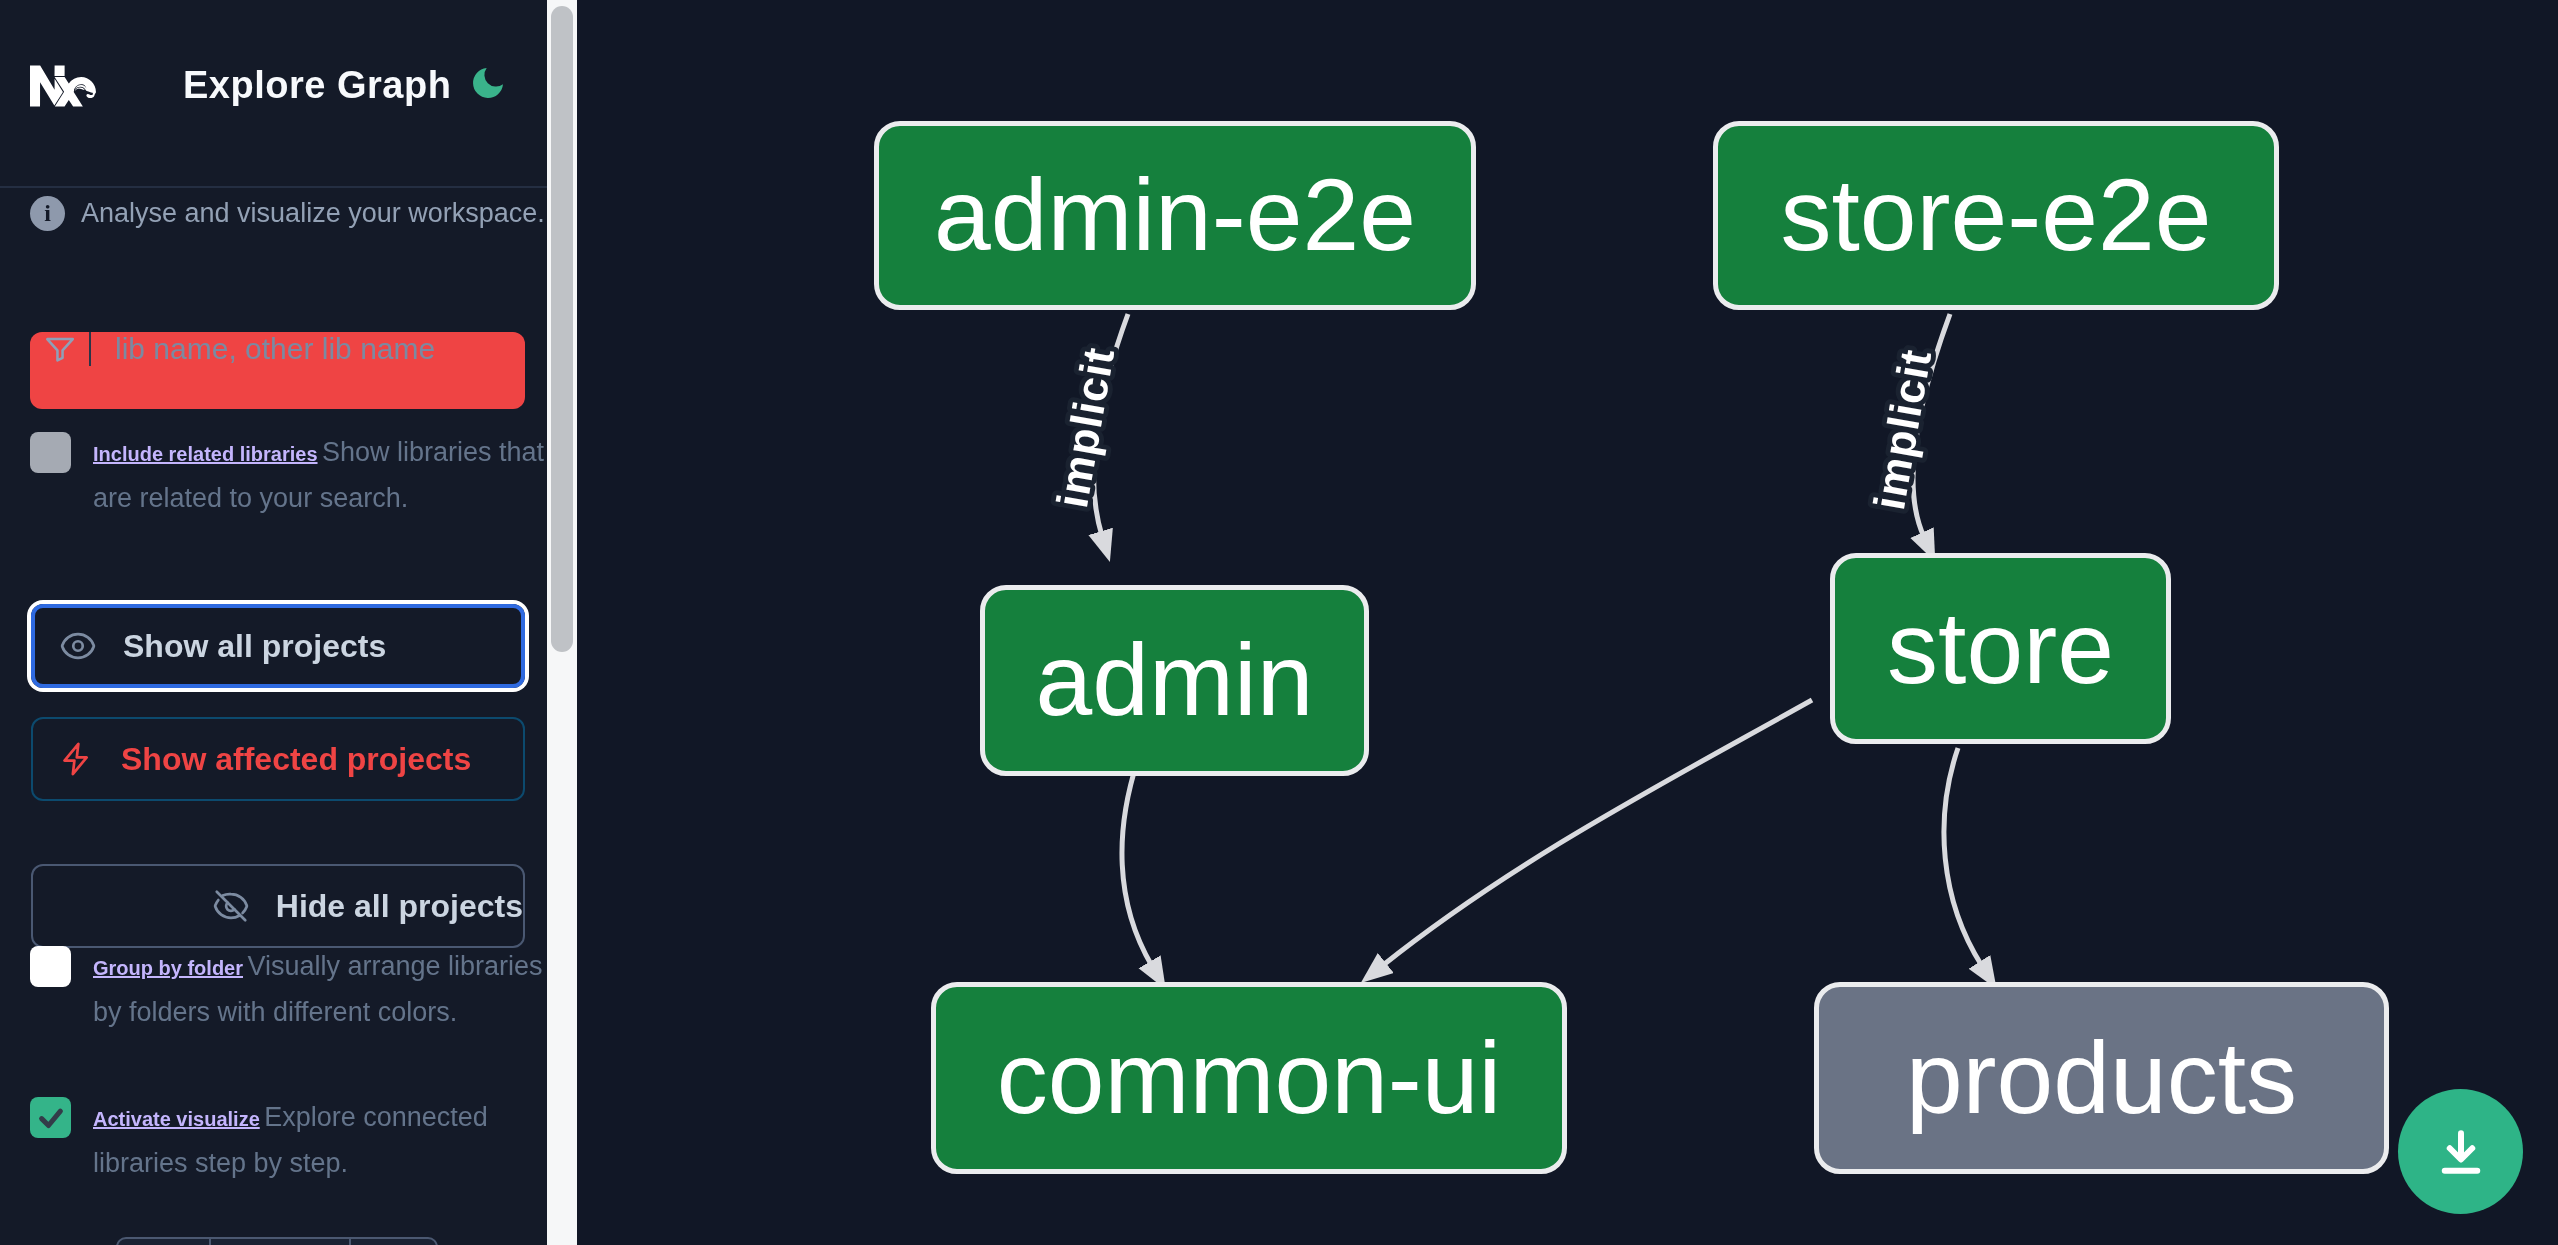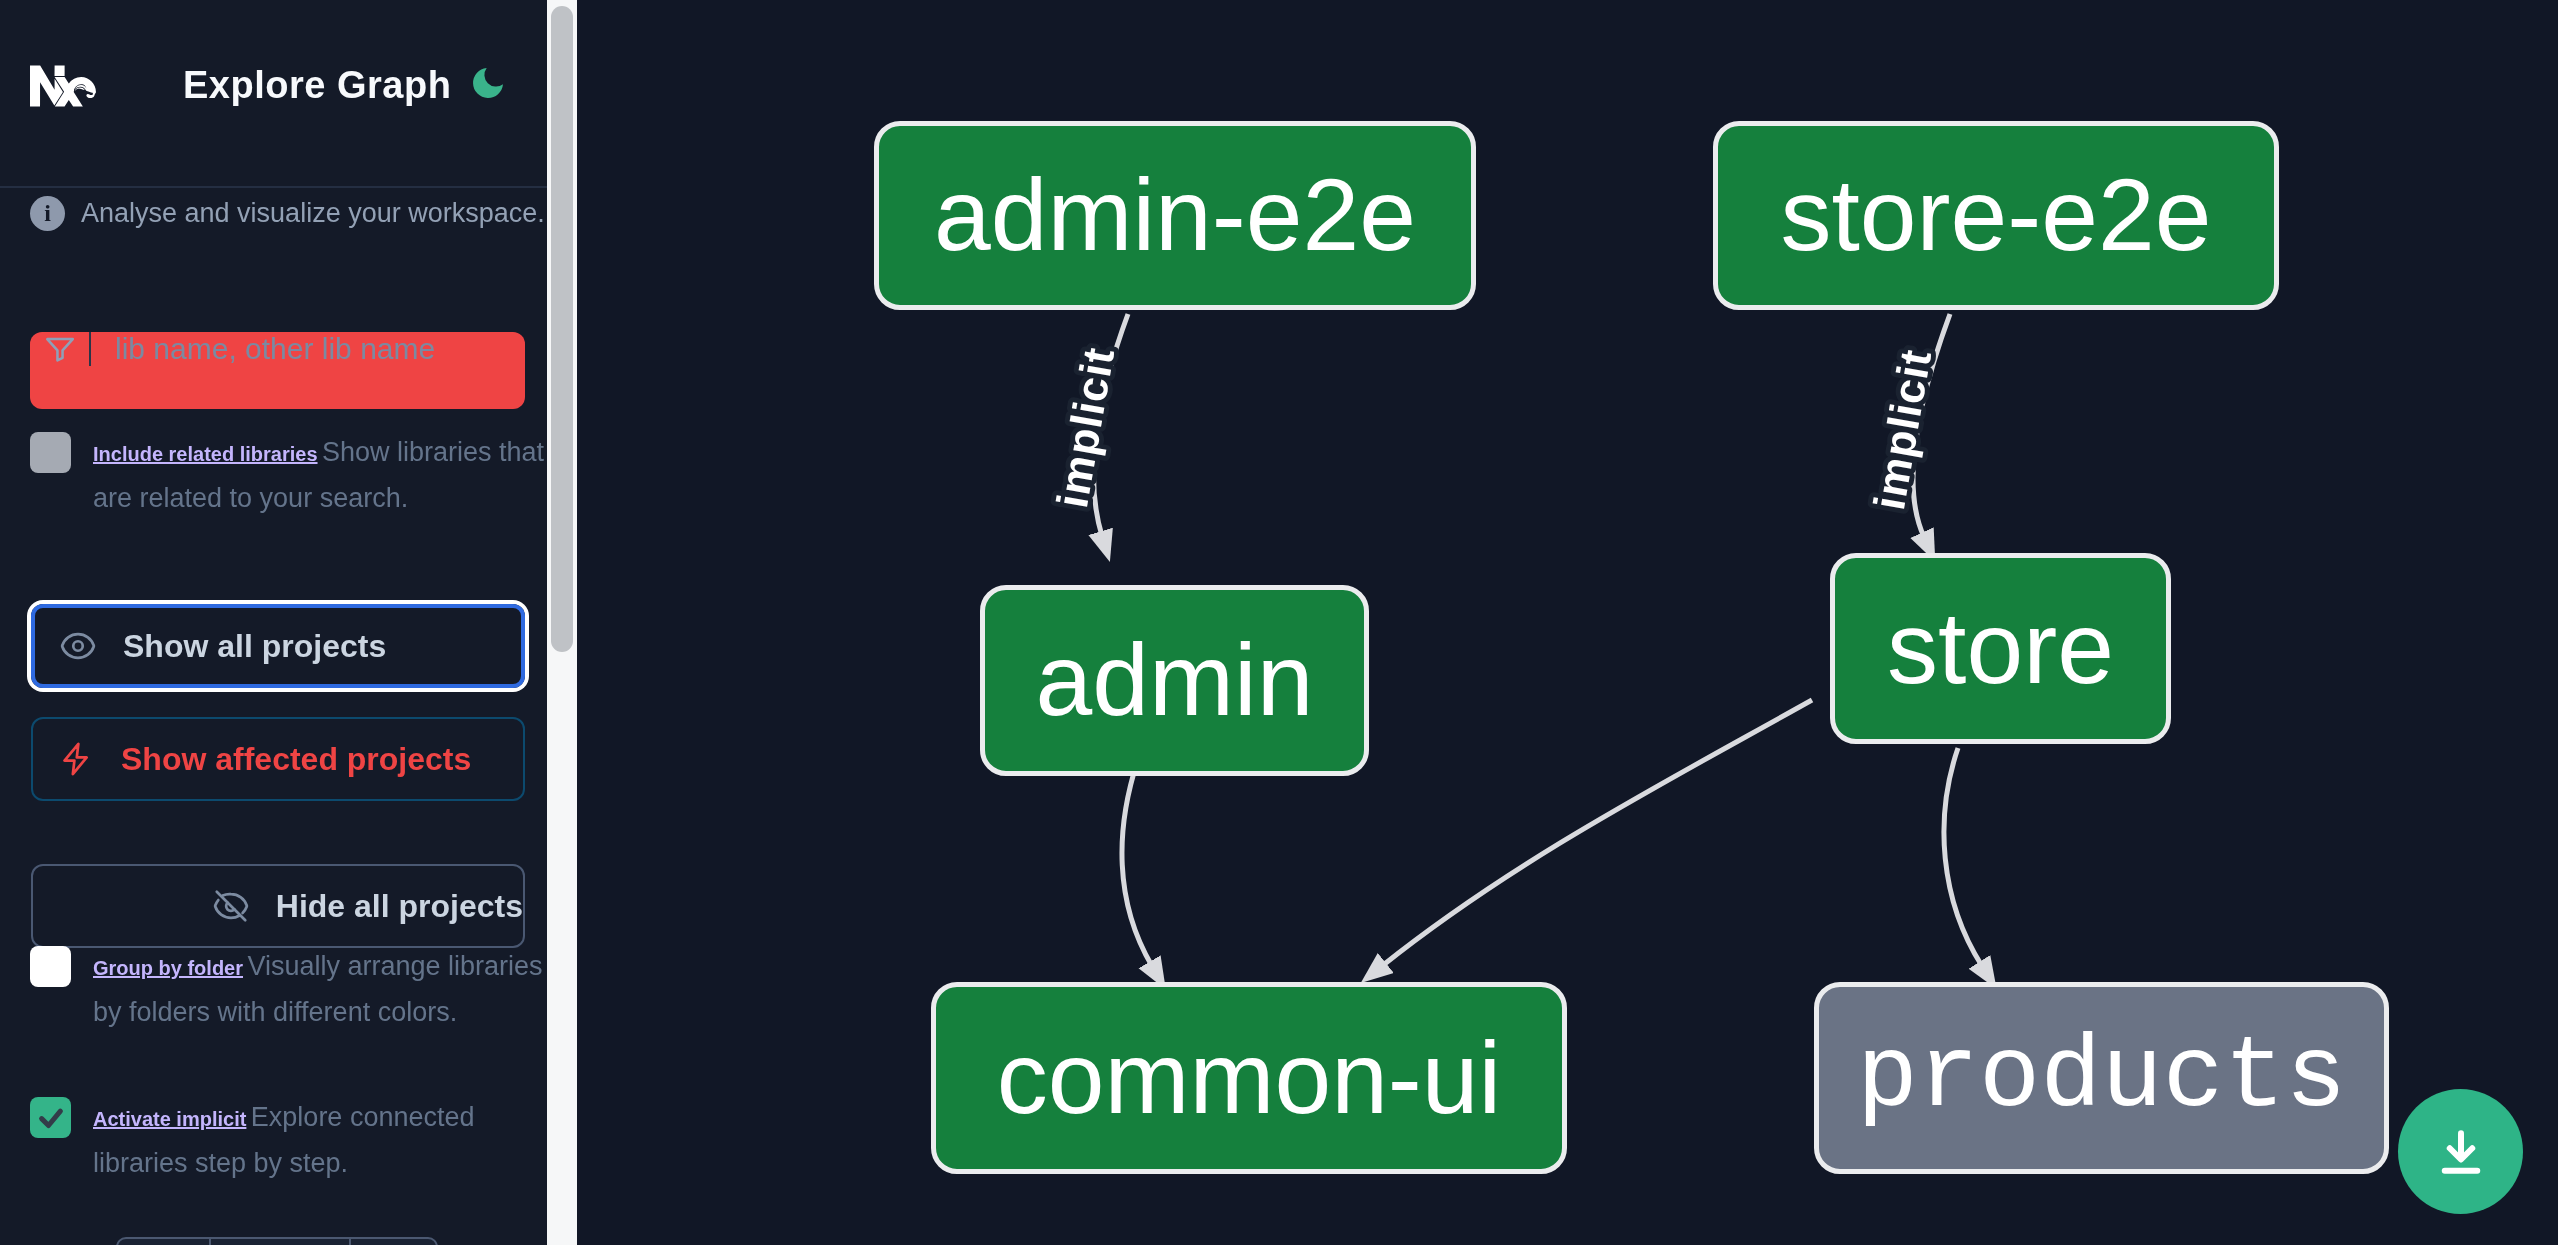--- a/index.html
+++ b/index.html
@@ -132,21 +132,21 @@
 
     <label class="cb-row" style="top:1095px;">
       <span class="cb-box cb-green">
         <span class="cb-check">
           <svg width="30" height="30" viewBox="0 0 24 24" fill="none" stroke="#333c49" stroke-width="4" stroke-linecap="round" stroke-linejoin="round">
               <path d="M4.5 12.5 10 18 19.5 6.5"></path>
             </svg>
         </span>
       </span>
       <span class="cb-text">
-        <span class="cb-label">Activate implicit</span>
+        <span class="cb-label">Activate visualize</span>
         <span class="cb-desc">Explore connected libraries step by step.</span>
       </span>
     </label>
 
     <div class="seg-partial">
       <div class="seg" style="width:93px;"></div>
       <div class="seg" style="width:140px;"></div>
       <div class="seg" style="flex:1;"></div>
     </div>
   </aside>
@@ -170,21 +170,21 @@
     <path class="edge" d="M 1958 748 C 1934 818 1940 900 1982 966" marker-end="url(#arrow)"></path>
     <text class="edge-label" text-anchor="middle" dominant-baseline="middle" transform="translate(1089 428) rotate(-80)">implicit</text>
     <text class="edge-label" text-anchor="middle" dominant-baseline="middle" transform="translate(1906 430) rotate(-80)">implicit</text>
   </svg>
 
   <div class="gnode gnode-pink" style="left:874px;top:121px;width:602px;height:189px;">admin-e2e</div>
   <div class="gnode gnode-pink" style="left:1713px;top:121px;width:566px;height:189px;">store-e2e</div>
   <div class="gnode gnode-pink" style="left:980px;top:553px;width:389px;height:191px;margin-top:32px;">admin</div>
   <div class="gnode gnode-pink" style="left:1830px;top:553px;width:341px;height:191px;">store</div>
   <div class="gnode gnode-pink" style="left:931px;top:982px;width:636px;height:192px;">common-ui</div>
-  <div class="gnode gnode-gray" style="left:1814px;top:982px;width:575px;height:192px;font-family:Liberation Mono, monospace;">products</div>
+  <div class="gnode gnode-gray" style="left:1814px;top:982px;width:575px;height:192px;">products</div>
 
   <button class="fab">
     <svg width="60" height="60" viewBox="0 0 24 24" fill="none" stroke="#ffffff" stroke-width="2.4" stroke-linecap="round" stroke-linejoin="round">
         <path d="M12 4.5v9.5"></path>
         <path d="M7.5 10.5 12 15l4.5-4.5"></path>
         <path d="M5.5 19.5h13"></path>
       </svg>
   </button>
 
 </div>

